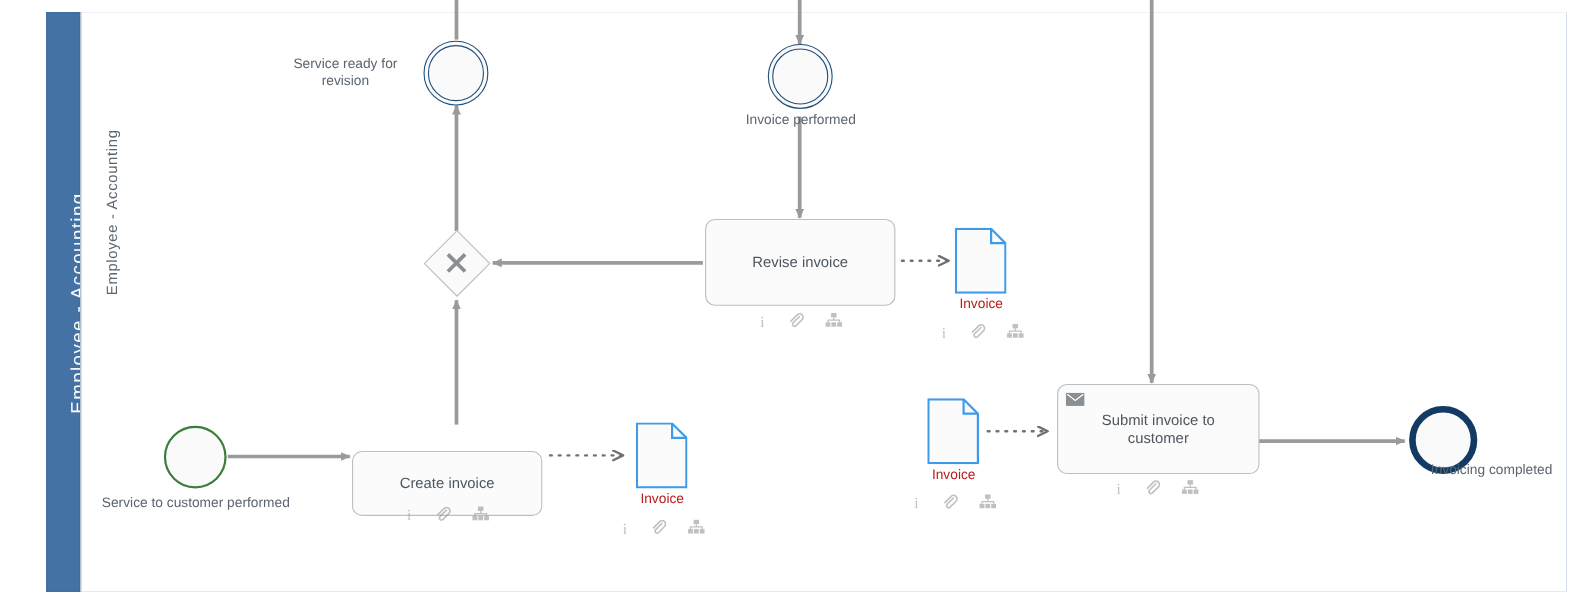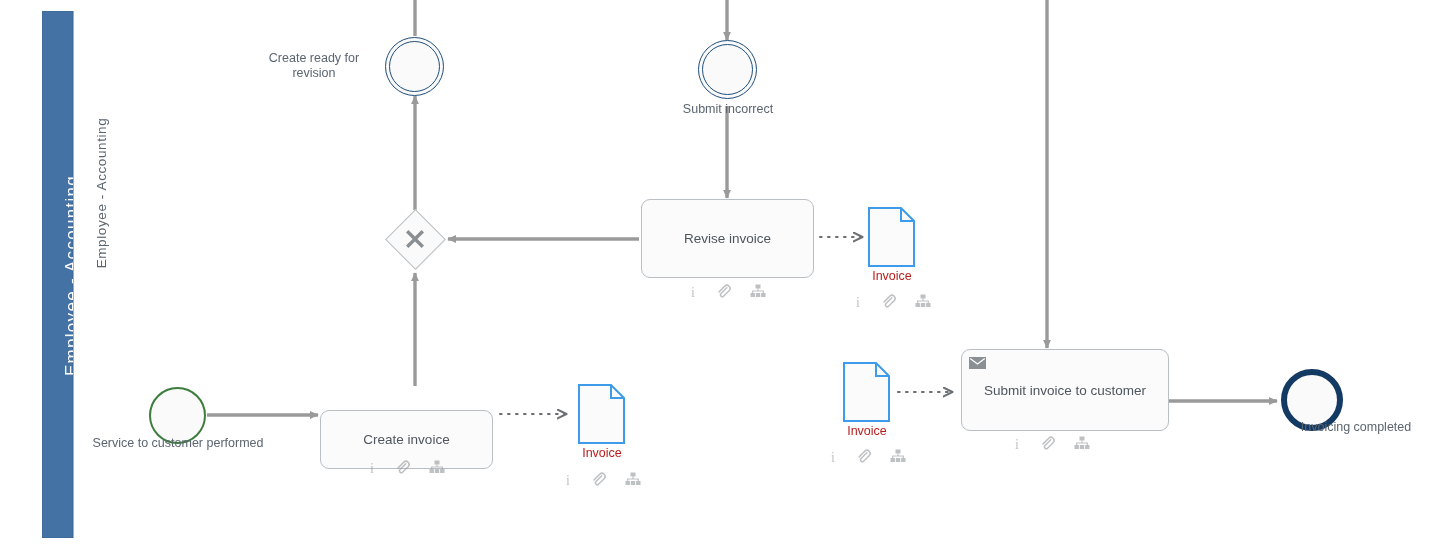--- a/index.html
+++ b/index.html
@@ -105,21 +105,21 @@
     </g>
 
     <g stroke="#6d7074" stroke-width="2.2" fill="none" stroke-dasharray="1.6 6.4" stroke-linecap="round">
       <line x1="500" y1="414" x2="566" y2="414" marker-end="url(#ah-open)"></line>
       <line x1="820" y1="237" x2="862" y2="237" marker-end="url(#ah-open)"></line>
       <line x1="898" y1="392" x2="952" y2="392" marker-end="url(#ah-open)"></line>
     </g>
   </svg>
 
   <div class="node ev ev-start" style="left:149px;top:387px;width:57px;height:57px;"></div>
-  <div class="ev-label" style="left:68px;top:436px;width:220px;">Service to customer performed</div>
+  <div class="ev-label" style="left:68px;top:450px;width:220px;">Service to customer performed</div>
 
   <div class="node task" style="left:320px;top:386px;width:173px;height:59px;margin-top:24px;">
     <span>Create invoice</span>
   </div>
   <div class="icon-row" style="left:320px;top:458px;width:173px;height:18px;">
     <svg width="8" height="15" viewBox="0 0 8 15">
         <text x="4" y="13" font-size="14" font-family="Liberation Serif, serif" fill="#8a8f94" text-anchor="middle">i</text>
       </svg>
     <svg width="15" height="15" viewBox="0 0 16 16">
         <path d="M11.5 4 L5.2 10.3 a2 2 0 0 0 2.8 2.8 L14 7.1 a3.3 3.3 0 0 0-4.7-4.7 L3.3 8.4" fill="none" stroke="#8a8f94" stroke-width="1.6" stroke-linecap="round"></path>
@@ -159,27 +159,27 @@
   <div class="node" id="gw-exclusive" style="left:386px;top:210px;">
     <div class="gw-diamond"></div>
     <svg style="position:absolute;left:16px;top:16px;" width="26" height="26" viewBox="0 0 26 26">
       <path d="M4 6.4 L6.4 4 L13 10.6 L19.6 4 L22 6.4 L15.4 13 L22 19.6 L19.6 22 L13 15.4 L6.4 22 L4 19.6 L10.6 13 Z" fill="#8a8f94"></path>
     </svg>
   </div>
 
   <div class="node ev-inter-outer" style="left:385px;top:37px;width:59px;height:59px;">
     <div class="ev-inter-inner"></div>
   </div>
-  <div class="ev-label" style="left:250px;top:51px;width:128px;text-align:center;">Create ready for
+  <div class="ev-label" style="left:250px;top:51px;width:128px;text-align:center;">Service ready for
 revision</div>
 
   <div class="node ev-inter-outer" style="left:698px;top:40px;width:59px;height:59px;">
     <div class="ev-inter-inner"></div>
   </div>
-  <div class="ev-label" style="left:648px;top:102px;width:160px;">Submit incorrect</div>
+  <div class="ev-label" style="left:648px;top:102px;width:160px;">Invoice performed</div>
 
   <div class="node task" style="left:641px;top:199px;width:173px;height:79px;">
     <span>Revise invoice</span>
   </div>
   <div class="icon-row" style="left:641px;top:282px;width:173px;height:18px;">
     <svg width="8" height="15" viewBox="0 0 8 15">
         <text x="4" y="13" font-size="14" font-family="Liberation Serif, serif" fill="#8a8f94" text-anchor="middle">i</text>
       </svg>
     <svg width="15" height="15" viewBox="0 0 16 16">
         <path d="M11.5 4 L5.2 10.3 a2 2 0 0 0 2.8 2.8 L14 7.1 a3.3 3.3 0 0 0-4.7-4.7 L3.3 8.4" fill="none" stroke="#8a8f94" stroke-width="1.6" stroke-linecap="round"></path>
@@ -232,21 +232,21 @@
       </svg>
     <svg width="16" height="14" viewBox="0 0 16 14">
         <rect x="5.5" y="0.5" width="5" height="4" fill="#8a8f94"></rect>
         <rect x="0.5" y="9" width="4.4" height="4" fill="#8a8f94"></rect>
         <rect x="5.8" y="9" width="4.4" height="4" fill="#8a8f94"></rect>
         <rect x="11.1" y="9" width="4.4" height="4" fill="#8a8f94"></rect>
         <path d="M8 4.5 V7 M2.7 9 V7 H13.3 V9" fill="none" stroke="#8a8f94" stroke-width="1.2"></path>
       </svg>
   </div>
 
-  <div class="node task" style="left:961px;top:349px;width:208px;height:82px;">
+  <div class="node task" style="left:961px;top:349px;width:184px;height:82px;">
     <svg class="task-marker-envelope" viewBox="0 0 17 12">
       <rect x="0.6" y="0.6" width="15.8" height="10.8" fill="#8a8f94" stroke="#8a8f94" stroke-width="1.2"></rect>
       <path d="M1.2 1.4 L8.5 7 L15.8 1.4" fill="none" stroke="#ffffff" stroke-width="1.2"></path>
     </svg>
     <span>Submit invoice to customer</span>
   </div>
   <div class="icon-row" style="left:961px;top:434px;width:180px;height:18px;">
     <svg width="8" height="15" viewBox="0 0 8 15">
         <text x="4" y="13" font-size="14" font-family="Liberation Serif, serif" fill="#8a8f94" text-anchor="middle">i</text>
       </svg>

